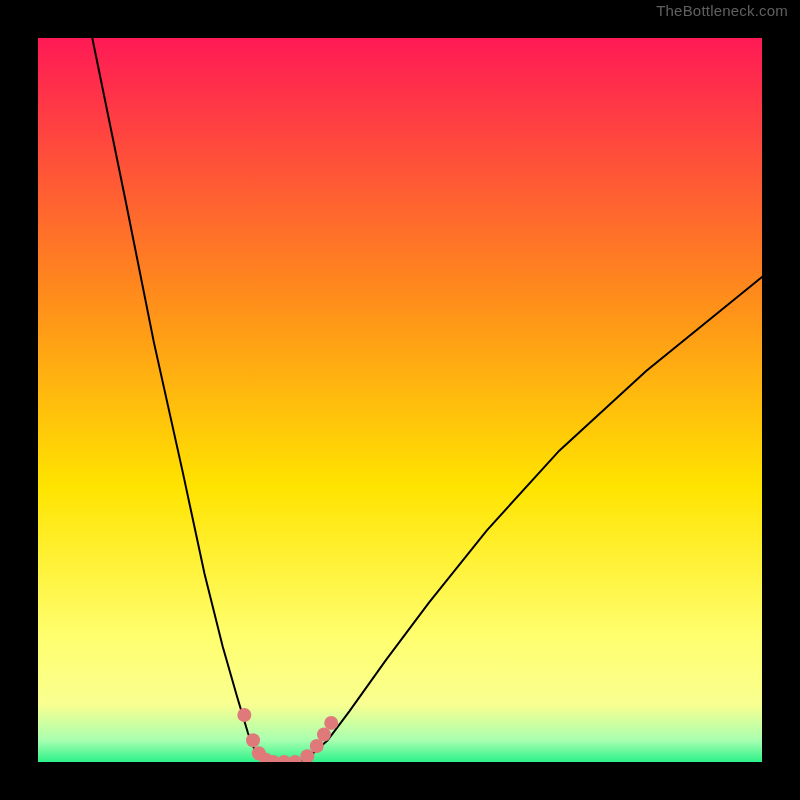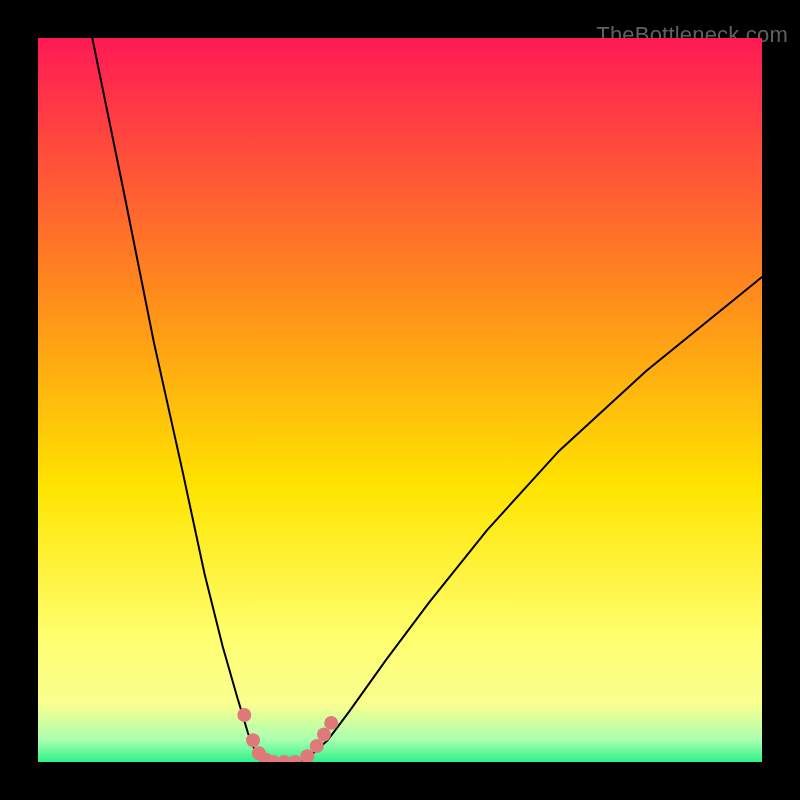--- a/index.html
+++ b/index.html
@@ -22,24 +22,24 @@
   .plot-area {
     position: absolute;
     left: 38px;
     top: 38px;
     width: 724px;
     height: 724px;
     overflow: hidden;
   }
   .watermark {
     position: absolute;
-    top: 22px;
+    top: 2px;
     right: 12px;
     color: #606060;
-    font-size: 22px;
+    font-size: 15px;
     font-weight: 500;
     letter-spacing: 0.2px;
     user-select: none;
   }
   svg {
     display: block;
   }
 </style>
 </head>
 <body>

